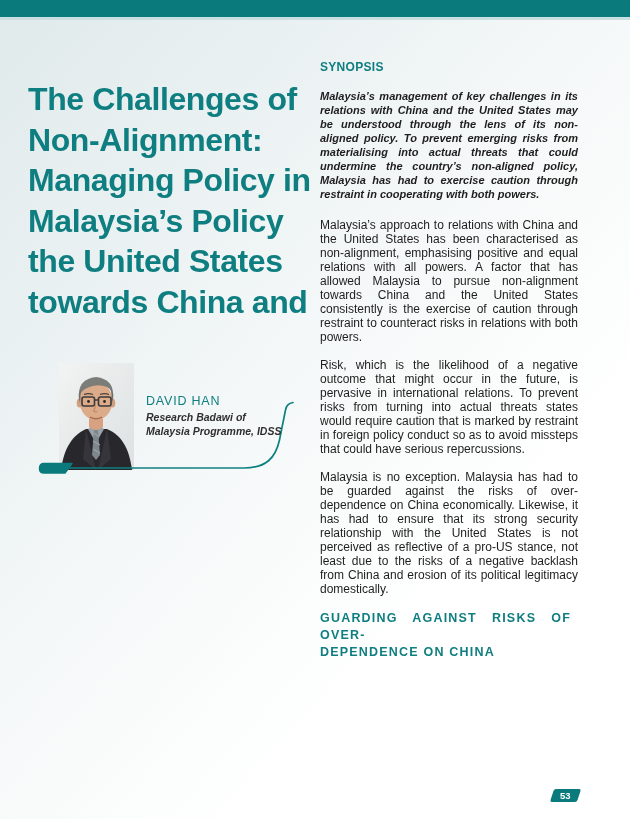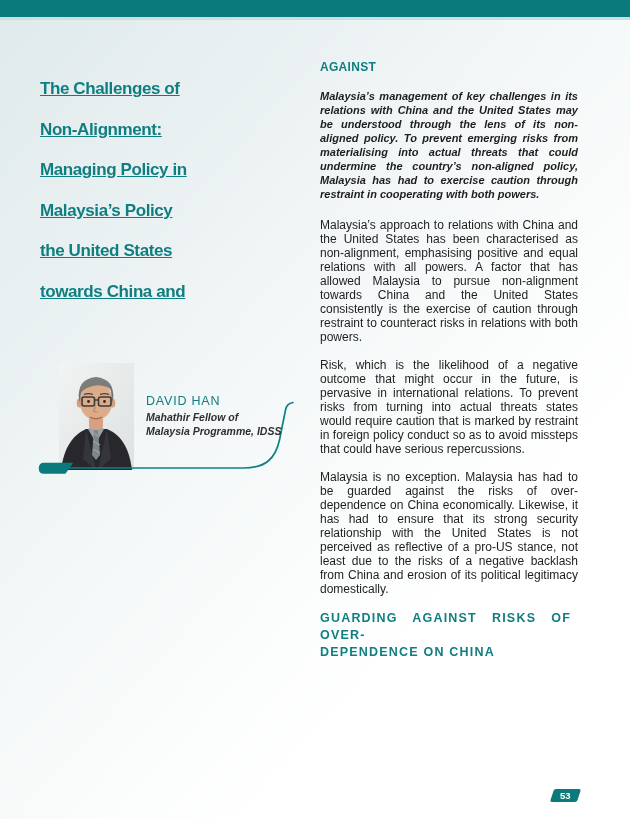--- a/index.html
+++ b/index.html
@@ -15,23 +15,23 @@
   .top-bar{
     position:absolute;left:0;top:0;width:630px;height:17px;
     background:var(--top-bar,#0a7a7c);
   }
   .top-strip{
     position:absolute;left:0;top:17px;width:630px;height:3px;
     background:#c9dfe0;
   }
   
   .article-title{
-    position:absolute;left:40px;top:58px;width:262px;
+    position:absolute;left:28px;top:58px;width:262px;
     color:var(--accent-teal,#0f7e80);
-    font-size:17px;font-weight:bold;line-height:40.5px;letter-spacing:-0.4px;text-decoration:underline;
+    font-size:32px;font-weight:bold;line-height:40.5px;letter-spacing:-0.4px;
   }
   .article-title span{display:block;white-space:nowrap;}
   .author-photo{position:absolute;left:59px;top:363px;width:75px;height:107px;}
   .author-meta{position:absolute;left:146px;top:394px;width:160px;}
   .author-name{
     color:var(--accent-teal,#0f7e80);
     font-size:12.5px;font-weight:normal;letter-spacing:0.8px;
   }
   .author-role{
     margin-top:3px;
@@ -131,27 +131,27 @@
 </svg>
 
 <svg class="swoosh" viewBox="0 0 266 80" aria-hidden="true">
   <path d="M2 70 H206 C228 70 237.5 60 241.5 42 L247.5 12 Q248.5 5.5 255 4.5" fill="none" stroke="#0f8082" stroke-width="1.7" stroke-linecap="round"></path>
   <path d="M6 65.5 H34 L27 75 H6 Q1.5 75 1.5 70.5 Q1.5 65.5 6 65.5 Z" fill="#0a7a7c" stroke="#0a7a7c" stroke-width="1.5" stroke-linejoin="round"></path>
 </svg>
 
 <div class="author-meta">
   <div class="author-name">DAVID HAN</div>
   <div class="author-role">
-    <span style="display:block">Mahathir Fellow of</span>
+    <span style="display:block">Research Badawi of</span>
     <span style="display:block">Malaysia Programme, IDSS</span>
   </div>
 </div>
 
 <div class="right-col">
-  <h2 class="sec-heading">AGAINST</h2>
+  <h2 class="sec-heading">SYNOPSIS</h2>
   <p class="synopsis-text">Malaysia’s management of key challenges in its relations with China and the United States may be understood through the lens of its non-aligned policy. To prevent emerging risks from materialising into actual threats that could undermine the country’s non-aligned policy, Malaysia has had to exercise caution through restraint in cooperating with both powers.</p>
 
   <p class="body-para">Malaysia’s approach to relations with China and the United States has been characterised as non-alignment, emphasising positive and equal relations with all powers. A factor that has allowed Malaysia to pursue non-alignment towards China and the United States consistently is the exercise of caution through restraint to counteract risks in relations with both powers.</p>
   <p class="body-para">Risk, which is the likelihood of a negative outcome that might occur in the future, is pervasive in international relations. To prevent risks from turning into actual threats states would require caution that is marked by restraint in foreign policy conduct so as to avoid missteps that could have serious repercussions.</p>
   <p class="body-para">Malaysia is no exception. Malaysia has had to be guarded against the risks of over-dependence on China economically. Likewise, it has had to ensure that its strong security relationship with the United States is not perceived as reflective of a pro-US stance, not least due to the risks of a negative backlash from China and erosion of its political legitimacy domestically.</p>
 
   <h2 class="guarding-heading">
     <span class="jline">GUARDING AGAINST RISKS OF OVER-</span>
     <span class="nline">DEPENDENCE ON CHINA</span>
   </h2>

